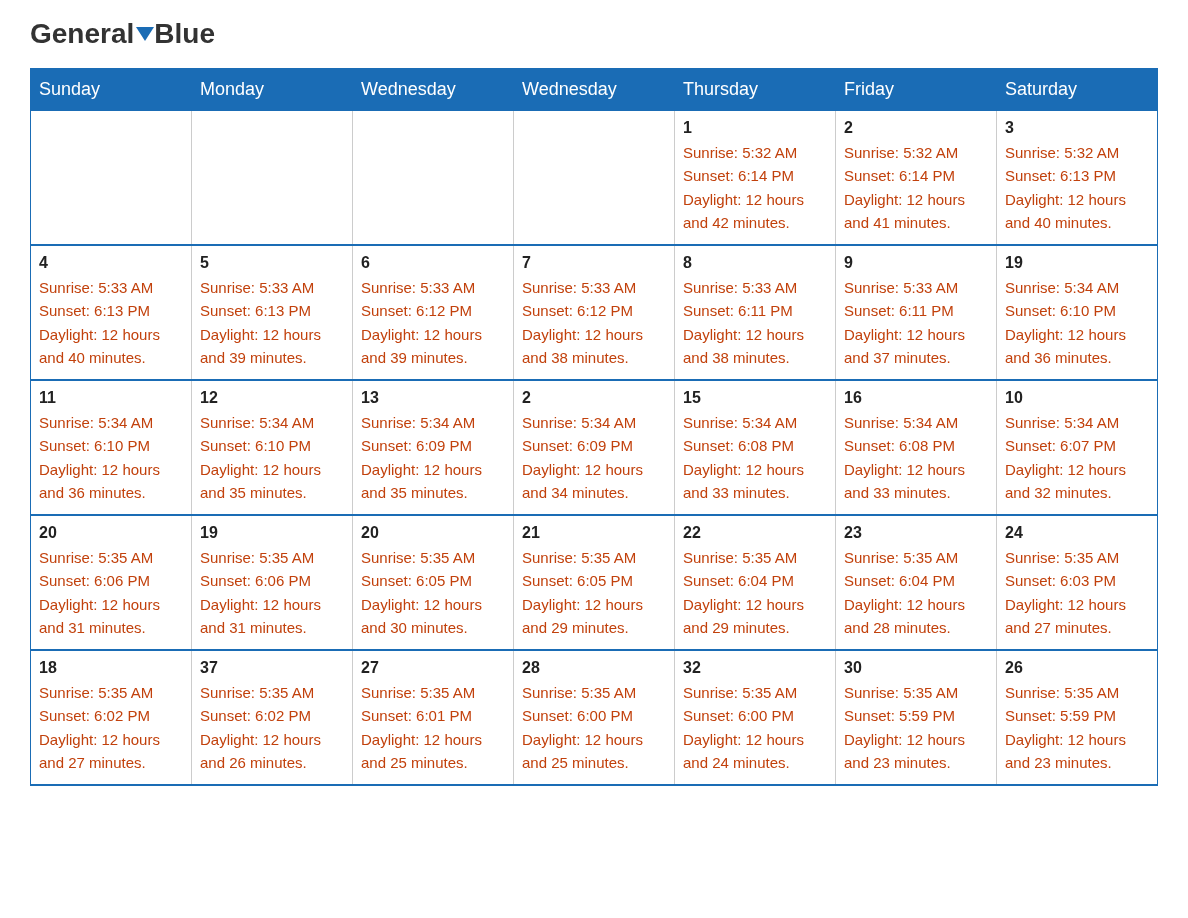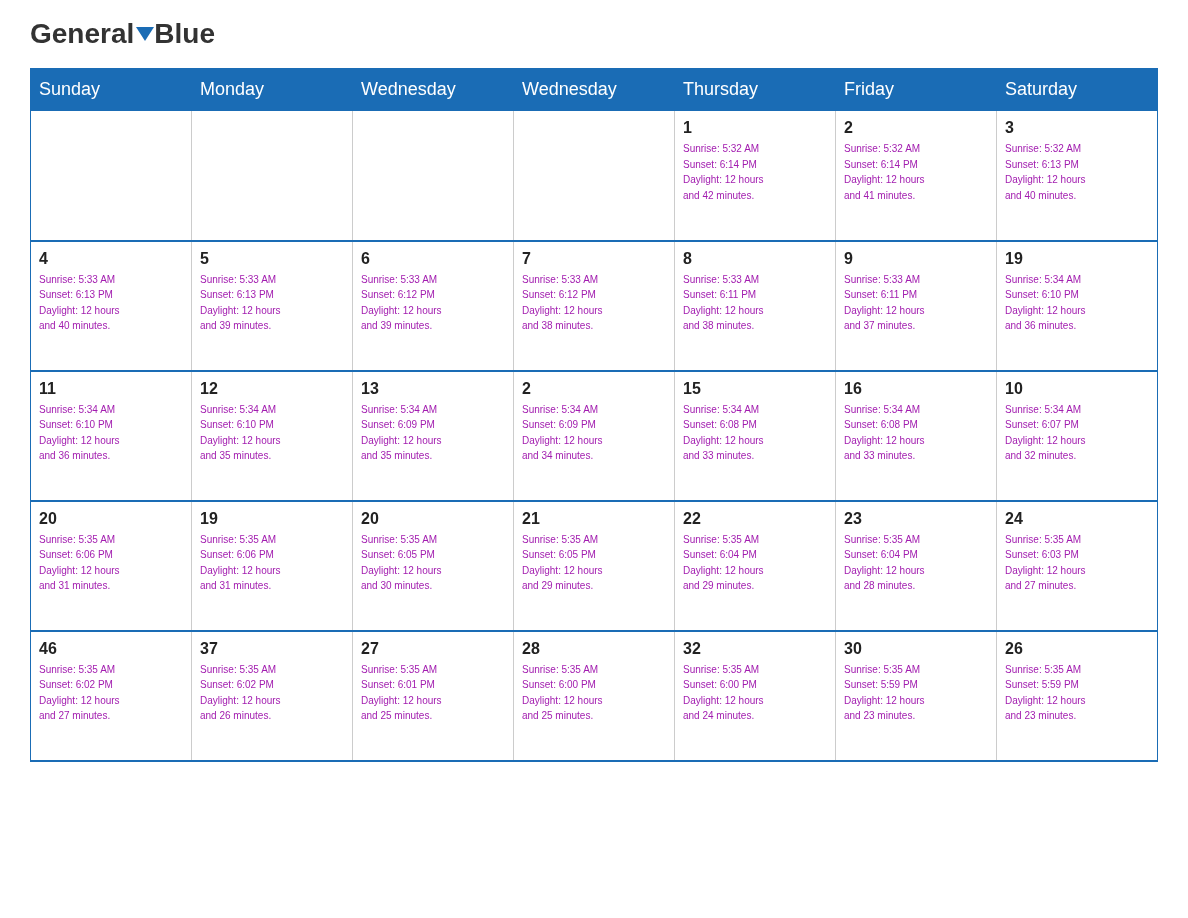--- a/index.html
+++ b/index.html
@@ -82,22 +82,22 @@
       border-right: 1px solid #1a6cb5;
     }
     .day-number {
       font-size: 16px;
       font-weight: bold;
       color: #222;
       display: block;
       margin-bottom: 4px;
     }
     .day-info {
-      font-size: 10px;
-      color: #a21caf;
+      font-size: 15px;
+      color: #c2410c;
       line-height: 1.55;
     }
     .empty-cell {
       background: #fff;
     }
   </style>
 </head>
 <body>
 
 <div class="header">
@@ -307,21 +307,21 @@
         <td>
           <span class="day-number">24</span>
           <div class="day-info" style="white-space: pre-line;">Sunrise: 5:35 AM
 Sunset: 6:03 PM
 Daylight: 12 hours
 and 27 minutes.</div>
         </td>
       </tr>
       <tr>
         <td>
-          <span class="day-number">46</span>
+          <span class="day-number">18</span>
           <div class="day-info" style="white-space: pre-line;">Sunrise: 5:35 AM
 Sunset: 6:02 PM
 Daylight: 12 hours
 and 27 minutes.</div>
         </td>
         <td>
           <span class="day-number">37</span>
           <div class="day-info" style="white-space: pre-line;">Sunrise: 5:35 AM
 Sunset: 6:02 PM
 Daylight: 12 hours

